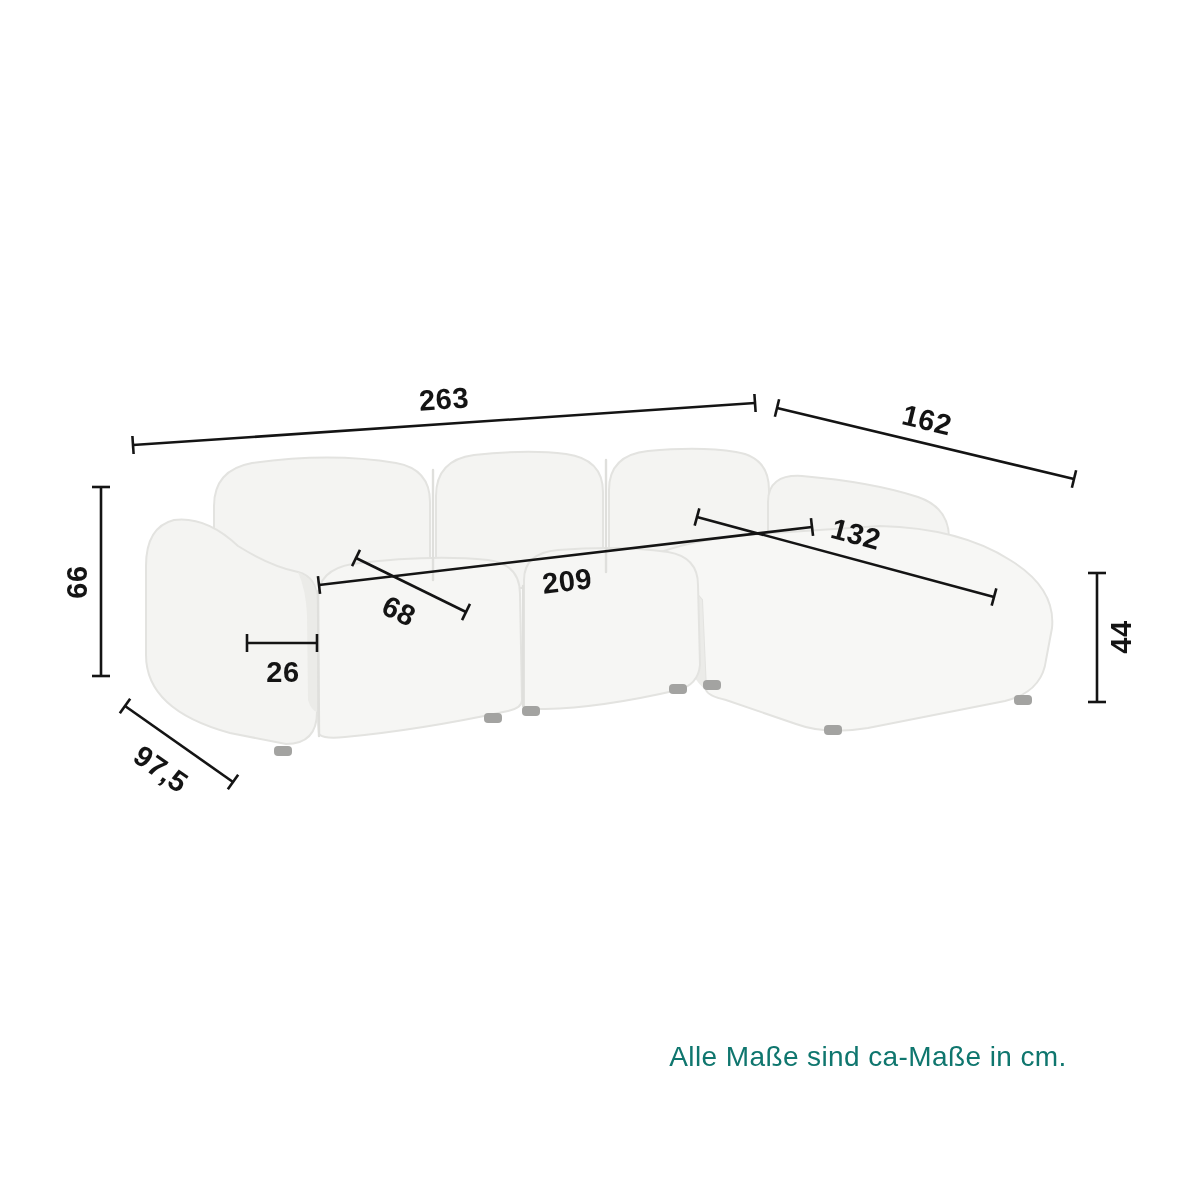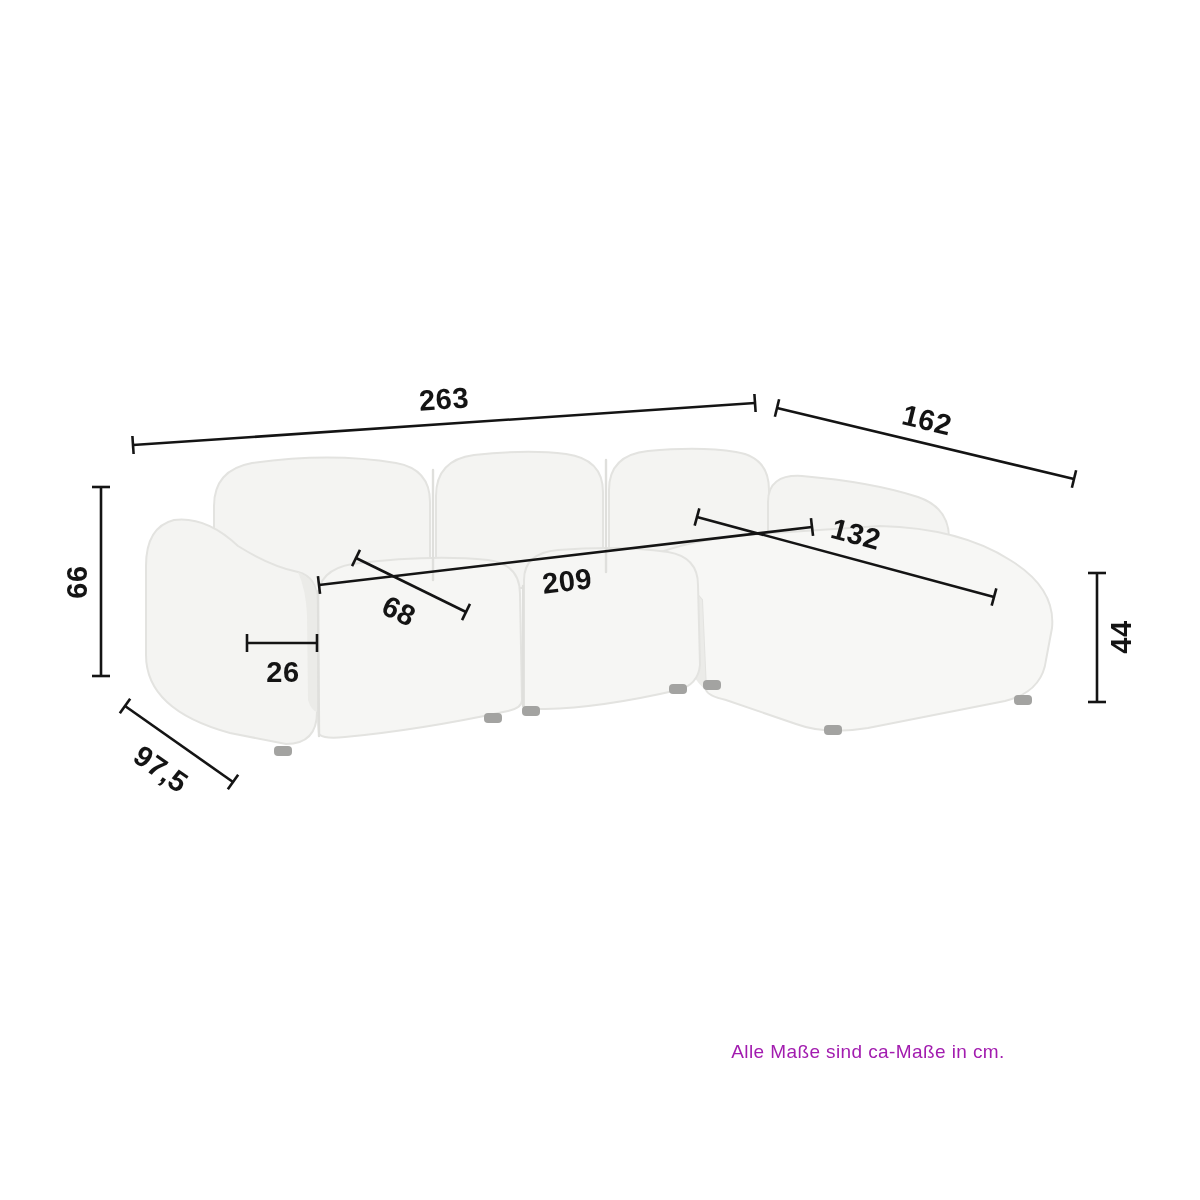--- a/index.html
+++ b/index.html
@@ -8,21 +8,21 @@
   svg{position:absolute;left:0;top:0;}
   .dim{stroke:#141414;stroke-width:2.6;fill:none;stroke-linecap:butt;}
   .num{font-family:"Liberation Sans","DejaVu Sans",sans-serif;
        font-size:29px;font-weight:700;fill:#141414;
        text-anchor:middle;dominant-baseline:central;letter-spacing:0.5px;}
   .sofa-part{stroke:#e3e3e0;stroke-width:2;}
   .sofa-seam{stroke:#dfdfdc;stroke-width:2.4;fill:none;stroke-linecap:round;}
   .sofa-shade{stroke:none;}
   .foot{stroke:none;}
   .note{position:absolute;left:868px;top:1041px;transform:translateX(-50%);
-        white-space:nowrap;font-size:19px;font-weight:400;color:#a21caf;letter-spacing:0.4px;}
+        white-space:nowrap;font-size:28px;font-weight:400;color:#0f766e;letter-spacing:0.4px;}
 </style>
 </head>
 <body>
 
 <div class="stage">
   <svg width="1200" height="1200" viewBox="0 0 1200 1200">
 
     <g>
 
       <path class="sofa-part" d="M 214 600 L 214 506 Q 214 470 252 463 Q 330 452 396 463 Q 430 469 430 502 L 430 600 Q 320 582 214 600 Z" fill="#f4f4f2"></path>

